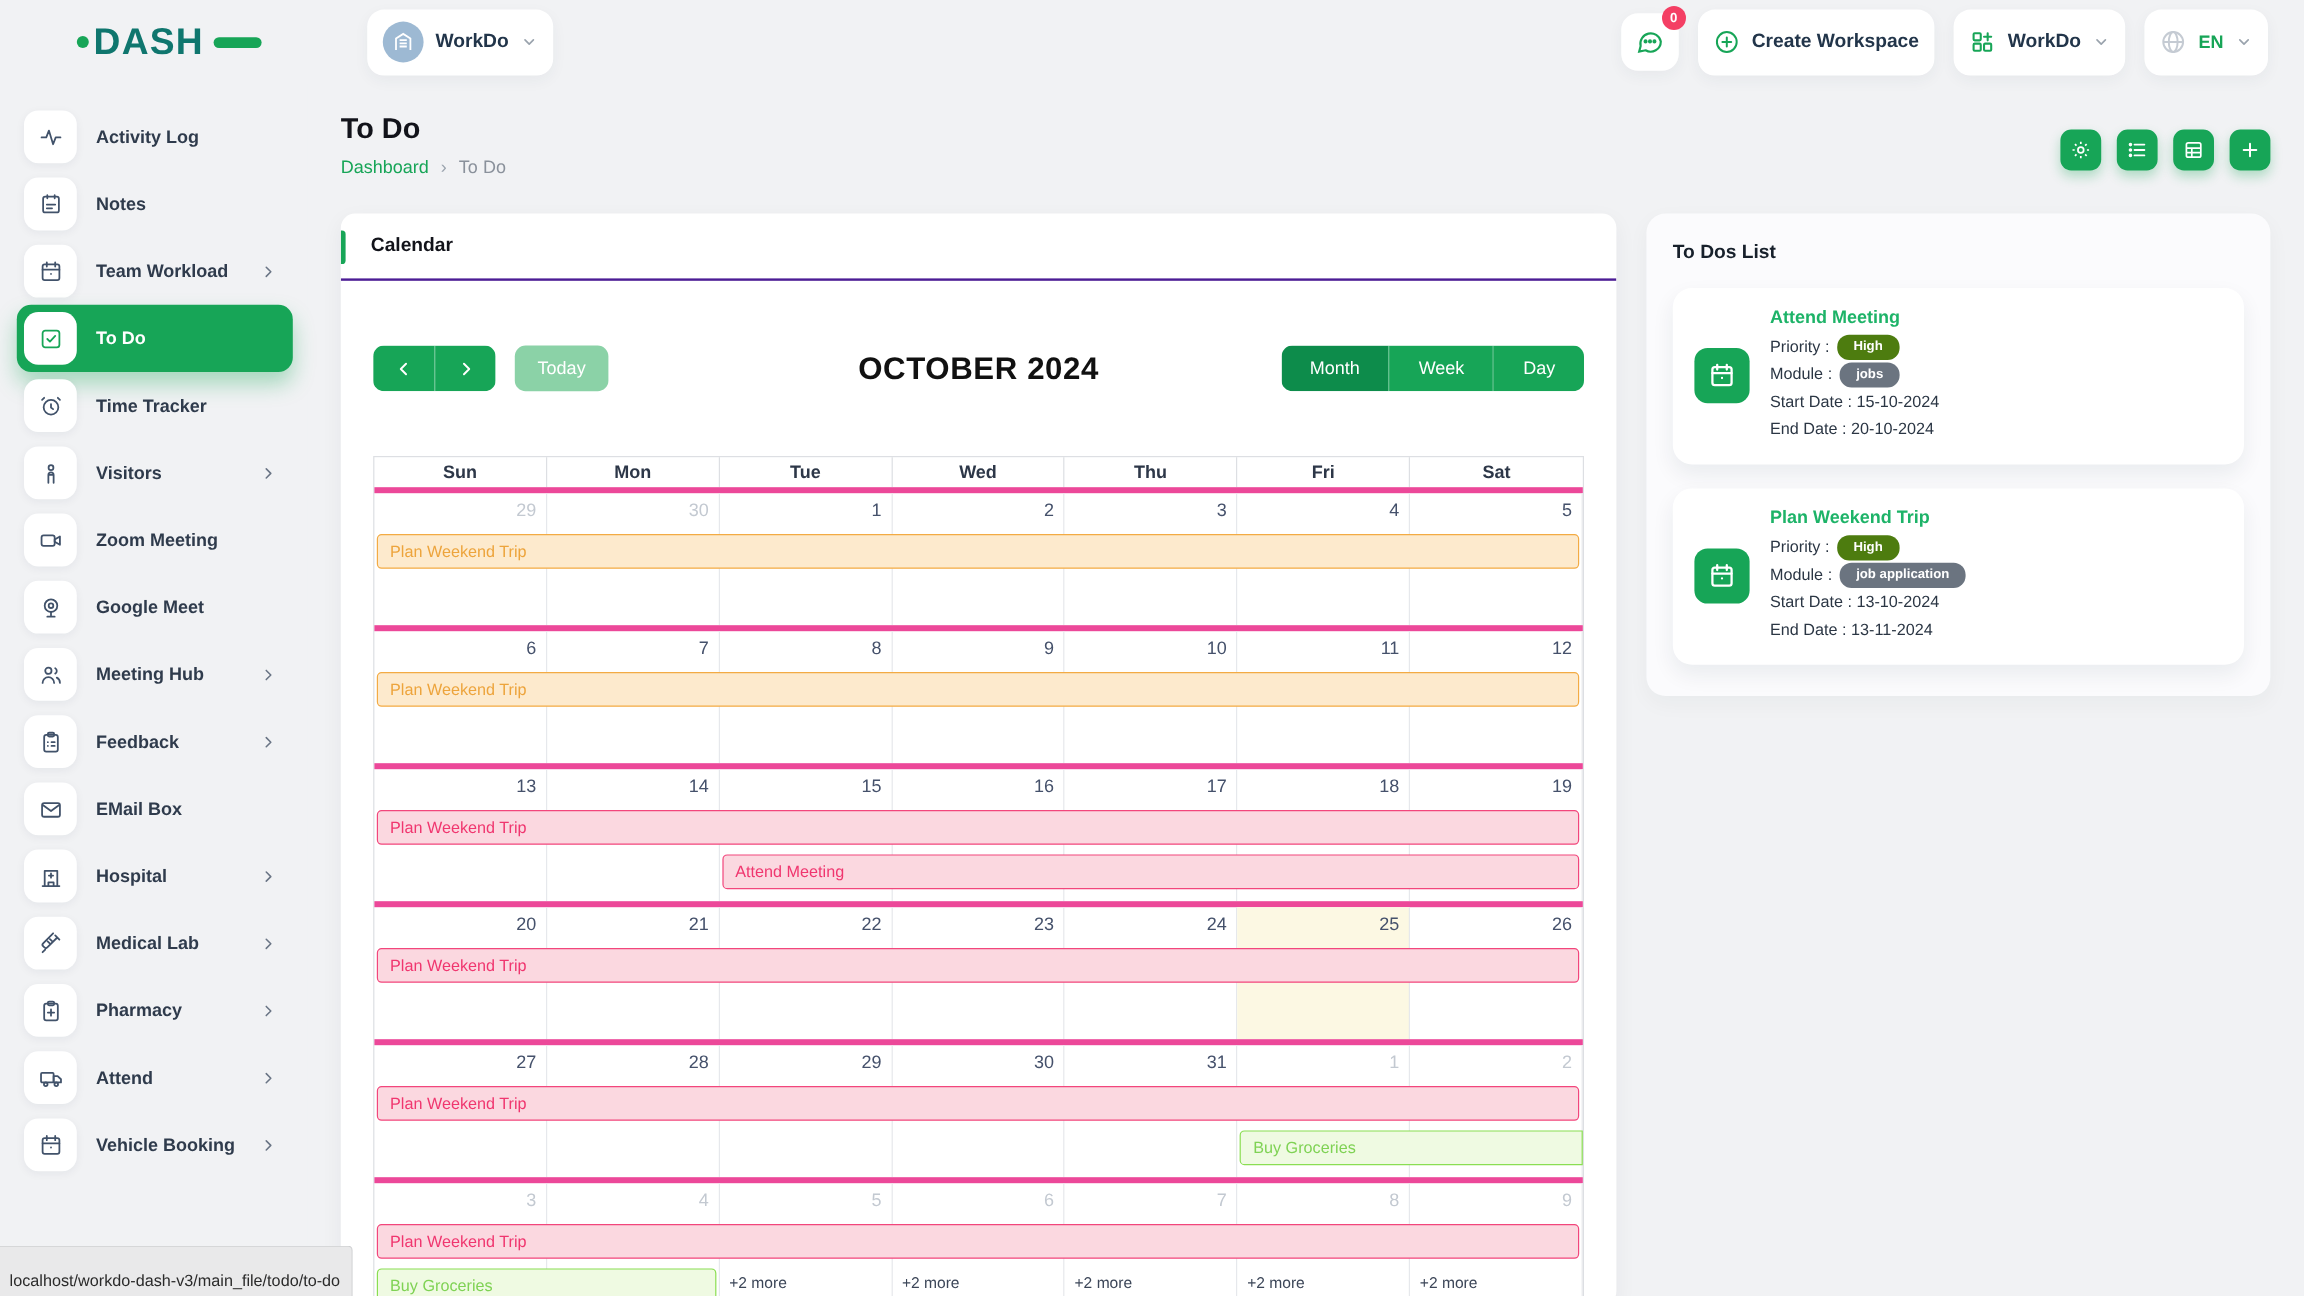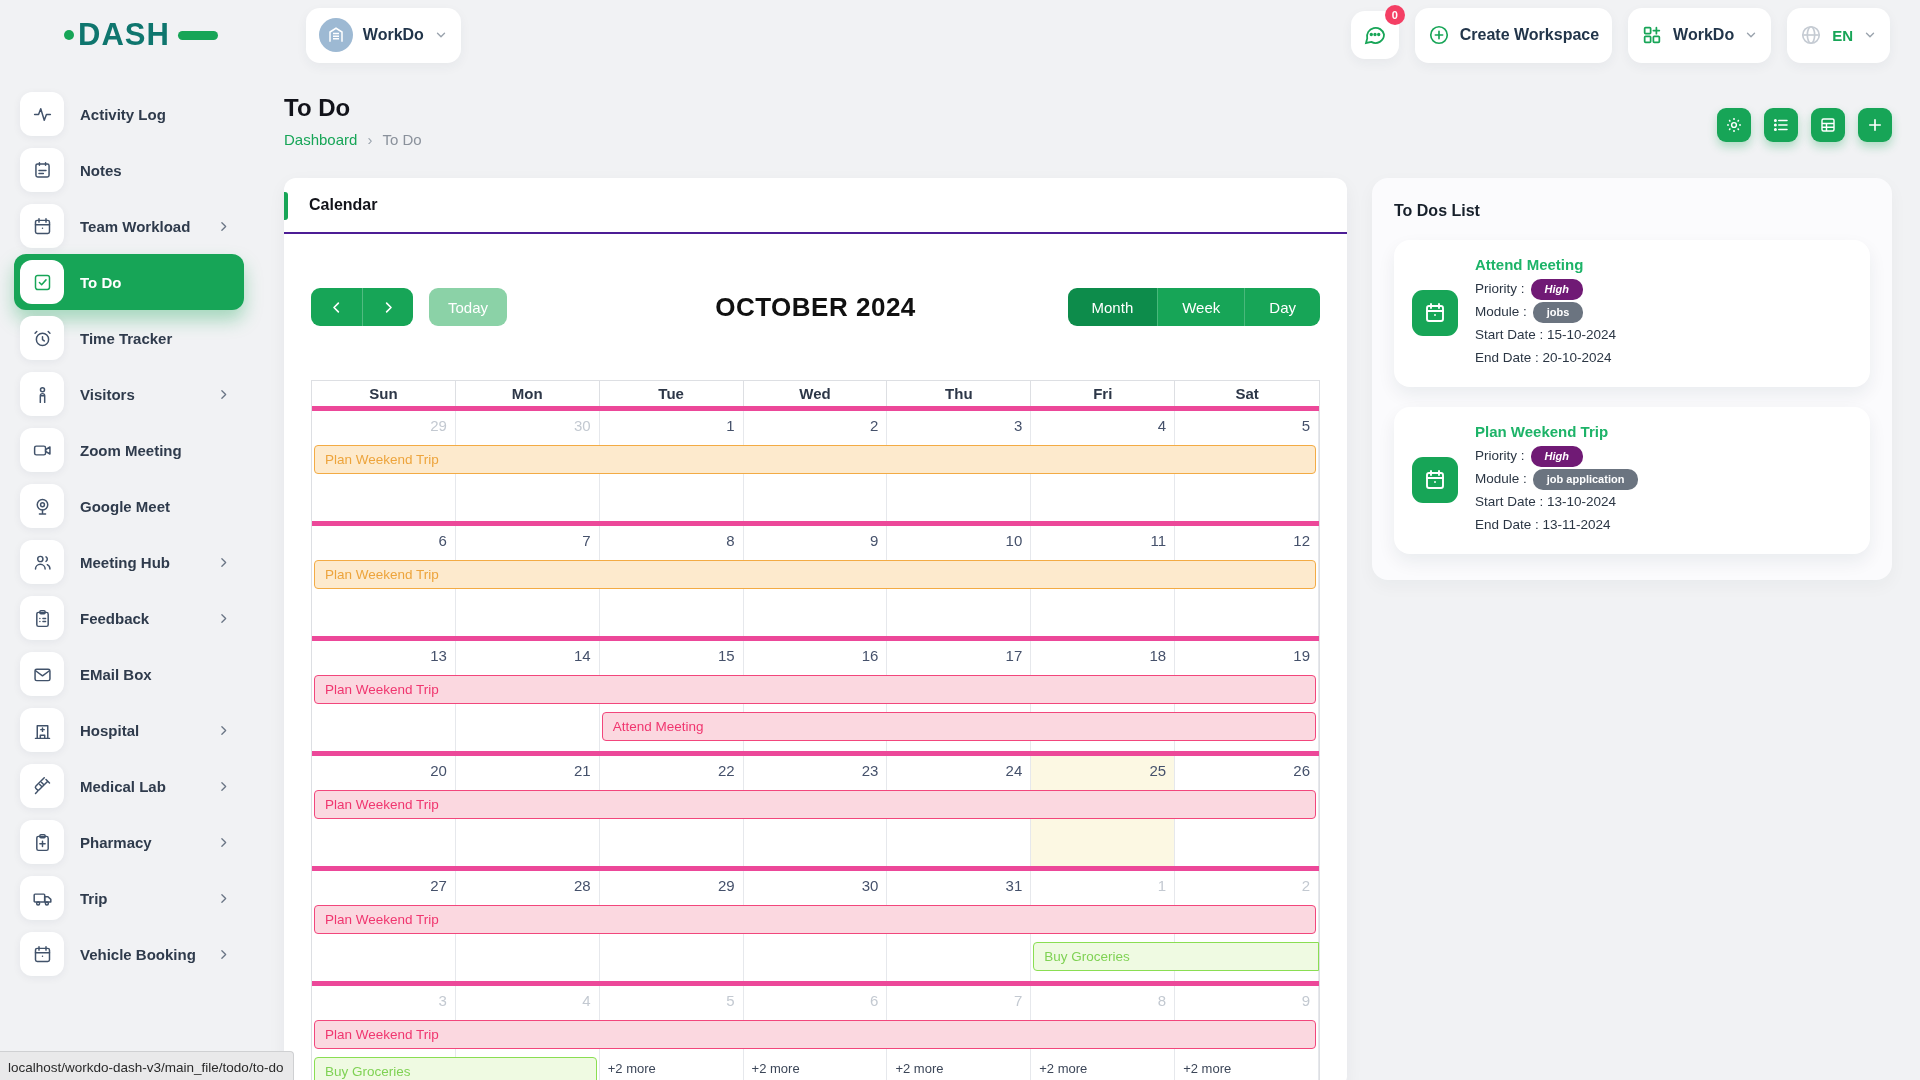--- a/index.html
+++ b/index.html
@@ -79,25 +79,25 @@
   .more-link { position:absolute; top:75px; font-size:13px; color:#3c4658; cursor:pointer; }
 
   
   .todos-panel { position:absolute; left:1372px; top:178px; width:520px; background:#fbfbfd; border-radius:16px; box-shadow:0 6px 18px rgba(20,40,60,.04); padding:24px 22px 26px; }
   .todos-title { font-size:16px; font-weight:700; color:#17202b; }
   .todo-card { background:#fff; border-radius:16px; box-shadow:0 8px 18px rgba(20,40,60,.07); padding:16px 18px; margin-top:20px; display:flex; gap:17px; }
   .todo-tile { width:46px; height:46px; border-radius:11px; background:#17a557; color:#fff; display:flex; align-items:center; justify-content:center; flex:none; align-self:center; }
   .todo-name { color:#1db368; font-size:15px; font-weight:700; margin-bottom:6px; cursor:pointer; }
   .todo-line { font-size:13.5px; color:#2b3644; line-height:1.55; display:flex; align-items:center; gap:6px; margin-bottom:2px; }
   .badge-pill { display:inline-block; border-radius:10px; padding:2px 14px; font-size:11px; color:#fff; font-weight:600; }
-  .badge-pink { background:#701a75;font-style:italic; }
+  .badge-pink { background:#4d7c0f; }
   .badge-gray { background:#6b7480; }
 
   
-  .statusbar { position:absolute; left:0; bottom:0; background:#e9e9ea; border:1px solid #cfd0d2; border-left:none; border-bottom:none; border-radius:0 4px 0 0; padding:8px 10px 5px 8px; font-size:13.5px; color:#2a2a2a; z-index:10; }
+  .statusbar { position:absolute; left:0; bottom:0; background:#e9e9ea; border:1px solid #cfd0d2; border-left:none; border-bottom:none; border-radius:0 4px 0 0; padding:21px 10px 5px 8px; font-size:13.5px; color:#2a2a2a; z-index:10; }
 </style>
 </head>
 <body>
 
 <header class="topbar">
   <div class="logo">
     <span class="logo-dot"></span>
     <span class="logo-text">DASH</span>
     <span class="logo-dash"></span>
   </div>
@@ -341,21 +341,21 @@
     </div>
     <div class="side-item">
       <span class="side-tile">
         <svg width="21" height="21" viewBox="0 0 24 24" fill="none" stroke="currentColor" stroke-width="1.7" stroke-linecap="round" stroke-linejoin="round">
           <rect x="2.5" y="7" width="12" height="9" rx="1"></rect>
           <path d="M14.5 10h3.8l3.2 3v3h-7z"></path>
           <circle cx="7" cy="17.8" r="1.7"></circle>
           <circle cx="17" cy="17.8" r="1.7"></circle>
         </svg>
       </span>
-      <span class="side-lbl">Trip</span>
+      <span class="side-lbl">Attend</span>
       <span class="side-chev">
         <svg width="13" height="13" viewBox="0 0 24 24" fill="none" stroke="currentColor" stroke-width="2.4" stroke-linecap="round" stroke-linejoin="round">
           <polyline points="9 5 16 12 9 19"></polyline>
         </svg>
       </span>
     </div>
     <div class="side-item">
       <span class="side-tile">
         <svg width="21" height="21" viewBox="0 0 24 24" fill="none" stroke="currentColor" stroke-width="1.7" stroke-linecap="round" stroke-linejoin="round">
           <rect x="4" y="5" width="16" height="15" rx="2"></rect>

